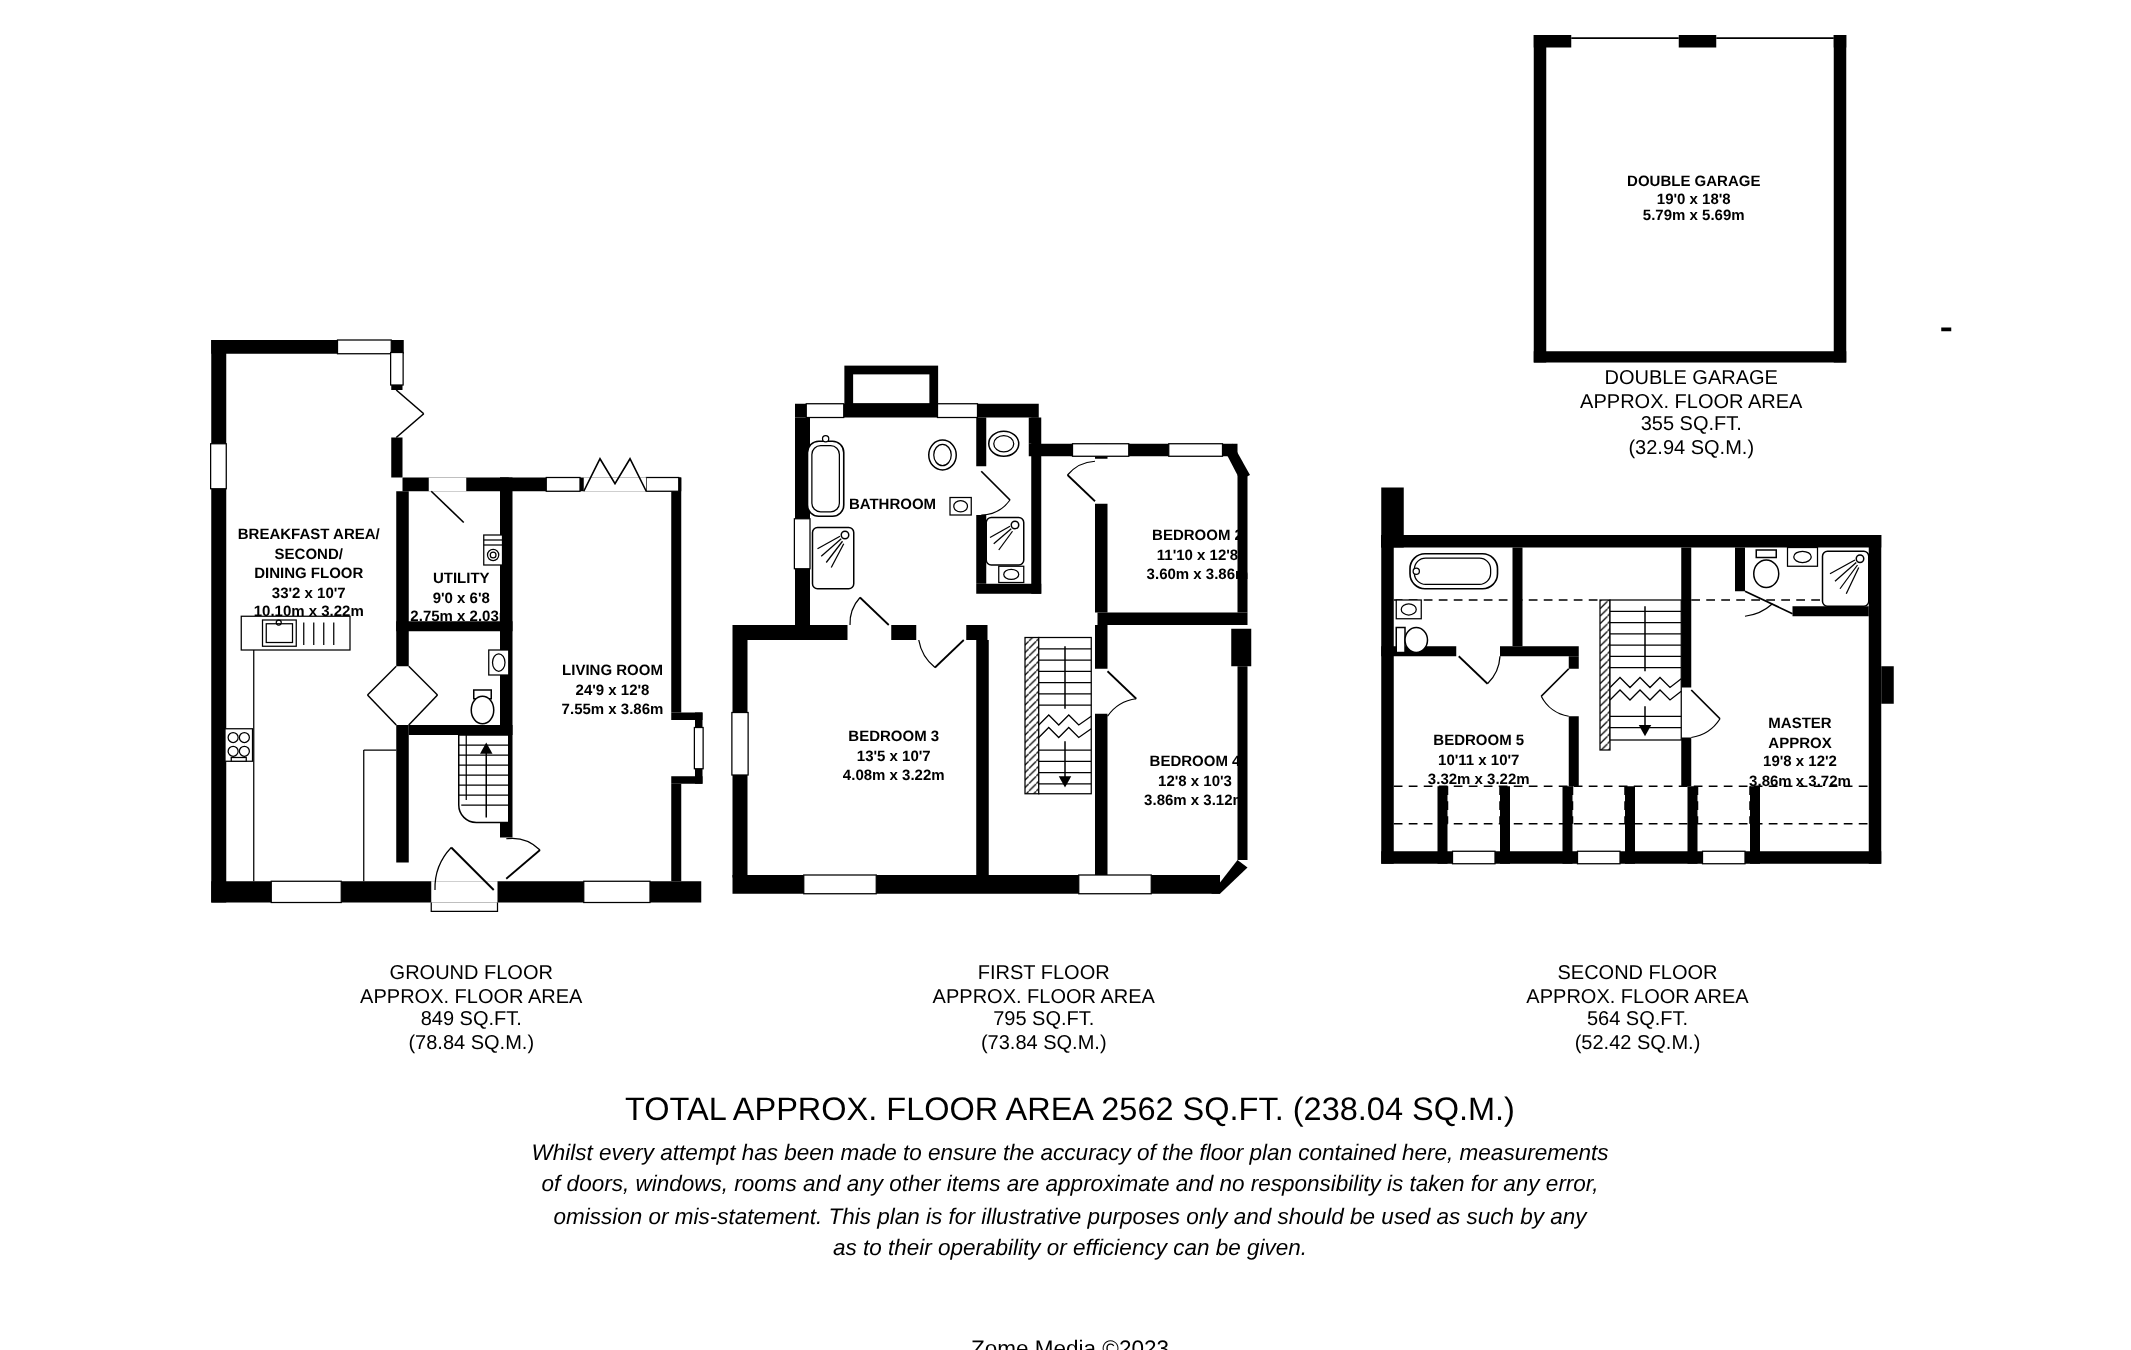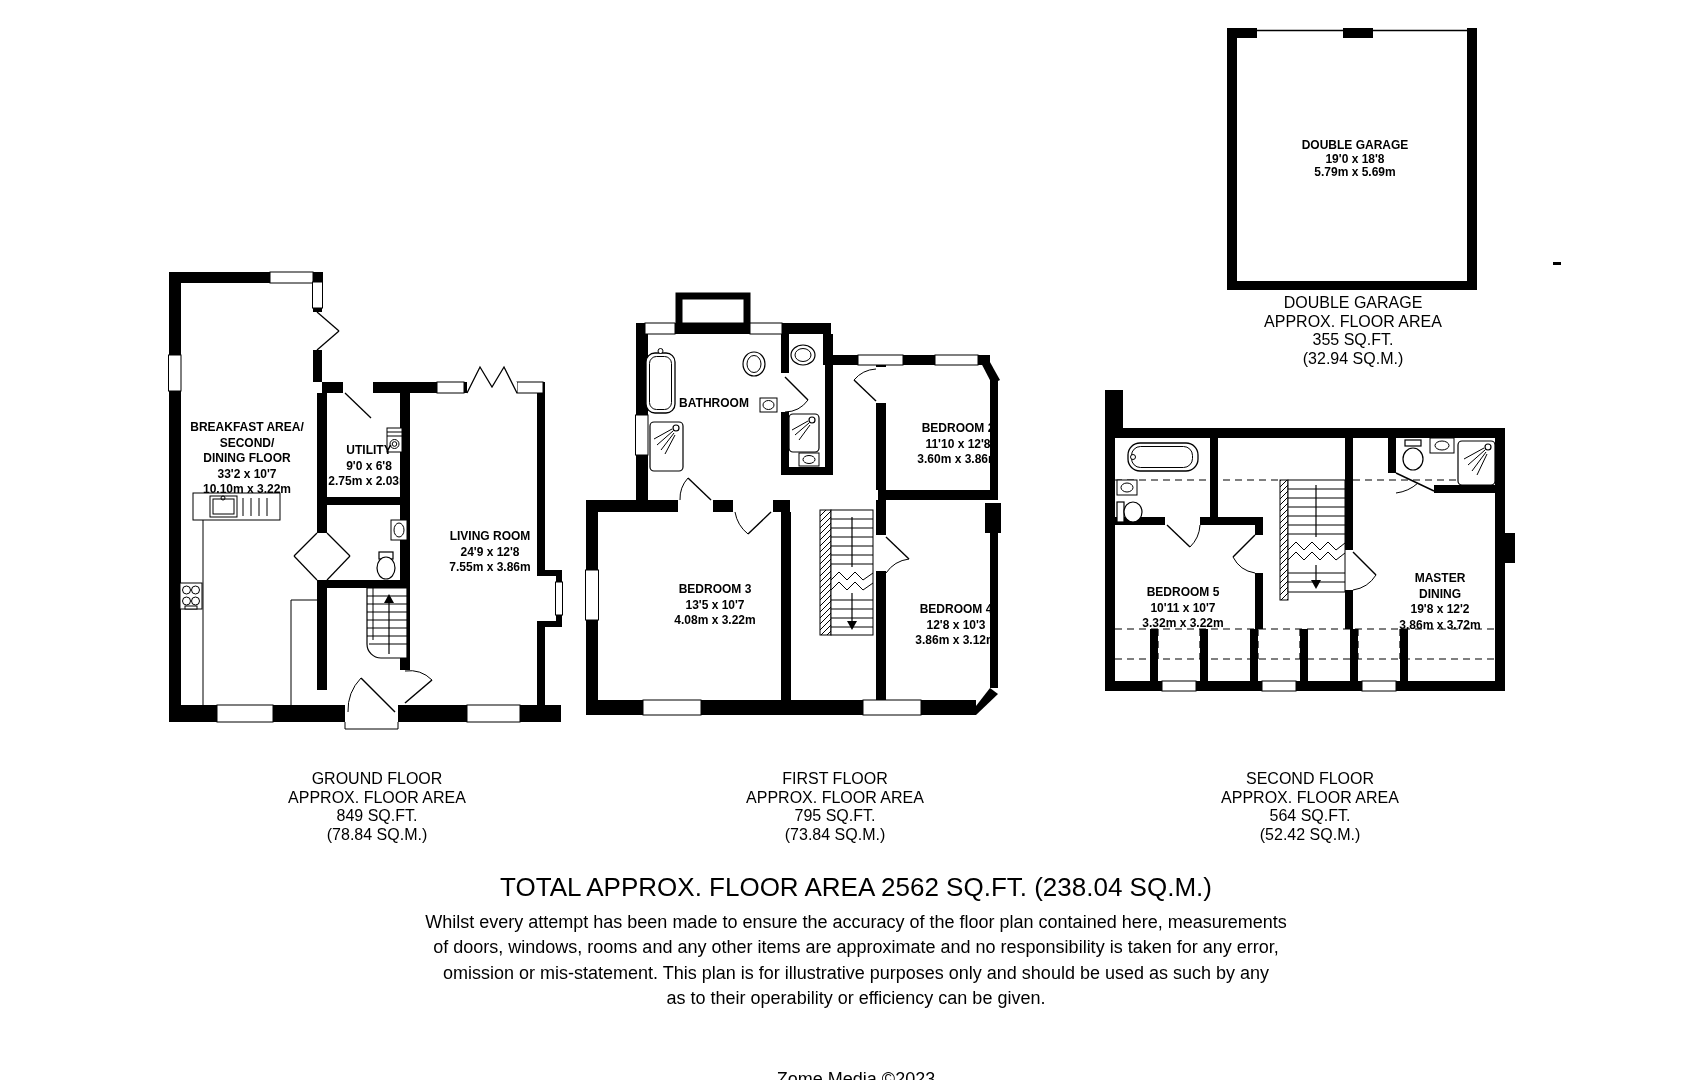--- a/index.html
+++ b/index.html
@@ -7,21 +7,21 @@
         font-family:"Liberation Sans", sans-serif;color:#000;}
   .plan{position:absolute;}
   .room-label{position:absolute;transform:translateX(-50%);text-align:center;
         font-weight:bold;font-size:12px;line-height:15.5px;white-space:nowrap;}
   .room-label.tight{line-height:13.5px;}
   .floor-caption{position:absolute;transform:translateX(-50%);text-align:center;
         font-size:16px;line-height:18.5px;white-space:nowrap;}
   .total-line{position:absolute;transform:translateX(-50%);font-size:26px;
         letter-spacing:0;white-space:nowrap;}
   .disclaimer{position:absolute;transform:translateX(-50%);text-align:center;
-        font-size:18px;line-height:25.4px;white-space:nowrap;}
+        font-size:18px;line-height:25.4px;white-space:nowrap;font-style:italic;}
   .credit{position:absolute;transform:translateX(-50%);font-size:18px;white-space:nowrap;margin-top:36px;}
   .artifact{position:absolute;background:#000;}
   svg{display:block;}
 </style>
 </head>
 <body>
 
 <div class="page">
 
   <svg class="plan" style="left:1222px;top:24px" width="260" height="272" viewBox="0 0 260 272">
@@ -404,21 +404,21 @@
 
   <div class="artifact" style="left:1553px;top:262px;width:8px;height:3px"></div>
 
   <div class="room-label" style="left:247px;top:420px">
     <div>BREAKFAST AREA/</div>
     <div>SECOND/</div>
     <div>DINING FLOOR</div>
     <div>33'2 x 10'7</div>
     <div>10.10m x 3.22m</div>
   </div>
-  <div class="room-label" style="left:369px;top:443px">
+  <div class="room-label" style="left:369px;top:455px">
     <div>UTILITY</div>
     <div>9'0 x 6'8</div>
     <div>2.75m x 2.03m</div>
   </div>
   <div class="room-label" style="left:490px;top:529px">
     <div>LIVING ROOM</div>
     <div>24'9 x 12'8</div>
     <div>7.55m x 3.86m</div>
   </div>
 
@@ -441,21 +441,21 @@
     <div>3.86m x 3.12m</div>
   </div>
 
   <div class="room-label" style="left:1183px;top:585px">
     <div>BEDROOM 5</div>
     <div>10'11 x 10'7</div>
     <div>3.32m x 3.22m</div>
   </div>
   <div class="room-label" style="left:1440px;top:571px">
     <div>MASTER</div>
-    <div>DINING</div>
+    <div>APPROX</div>
     <div>19'8 x 12'2</div>
     <div>3.86m x 3.72m</div>
   </div>
 
   <div class="room-label tight" style="left:1355px;top:139px">
     <div>DOUBLE GARAGE</div>
     <div>19'0 x 18'8</div>
     <div>5.79m x 5.69m</div>
   </div>
 

